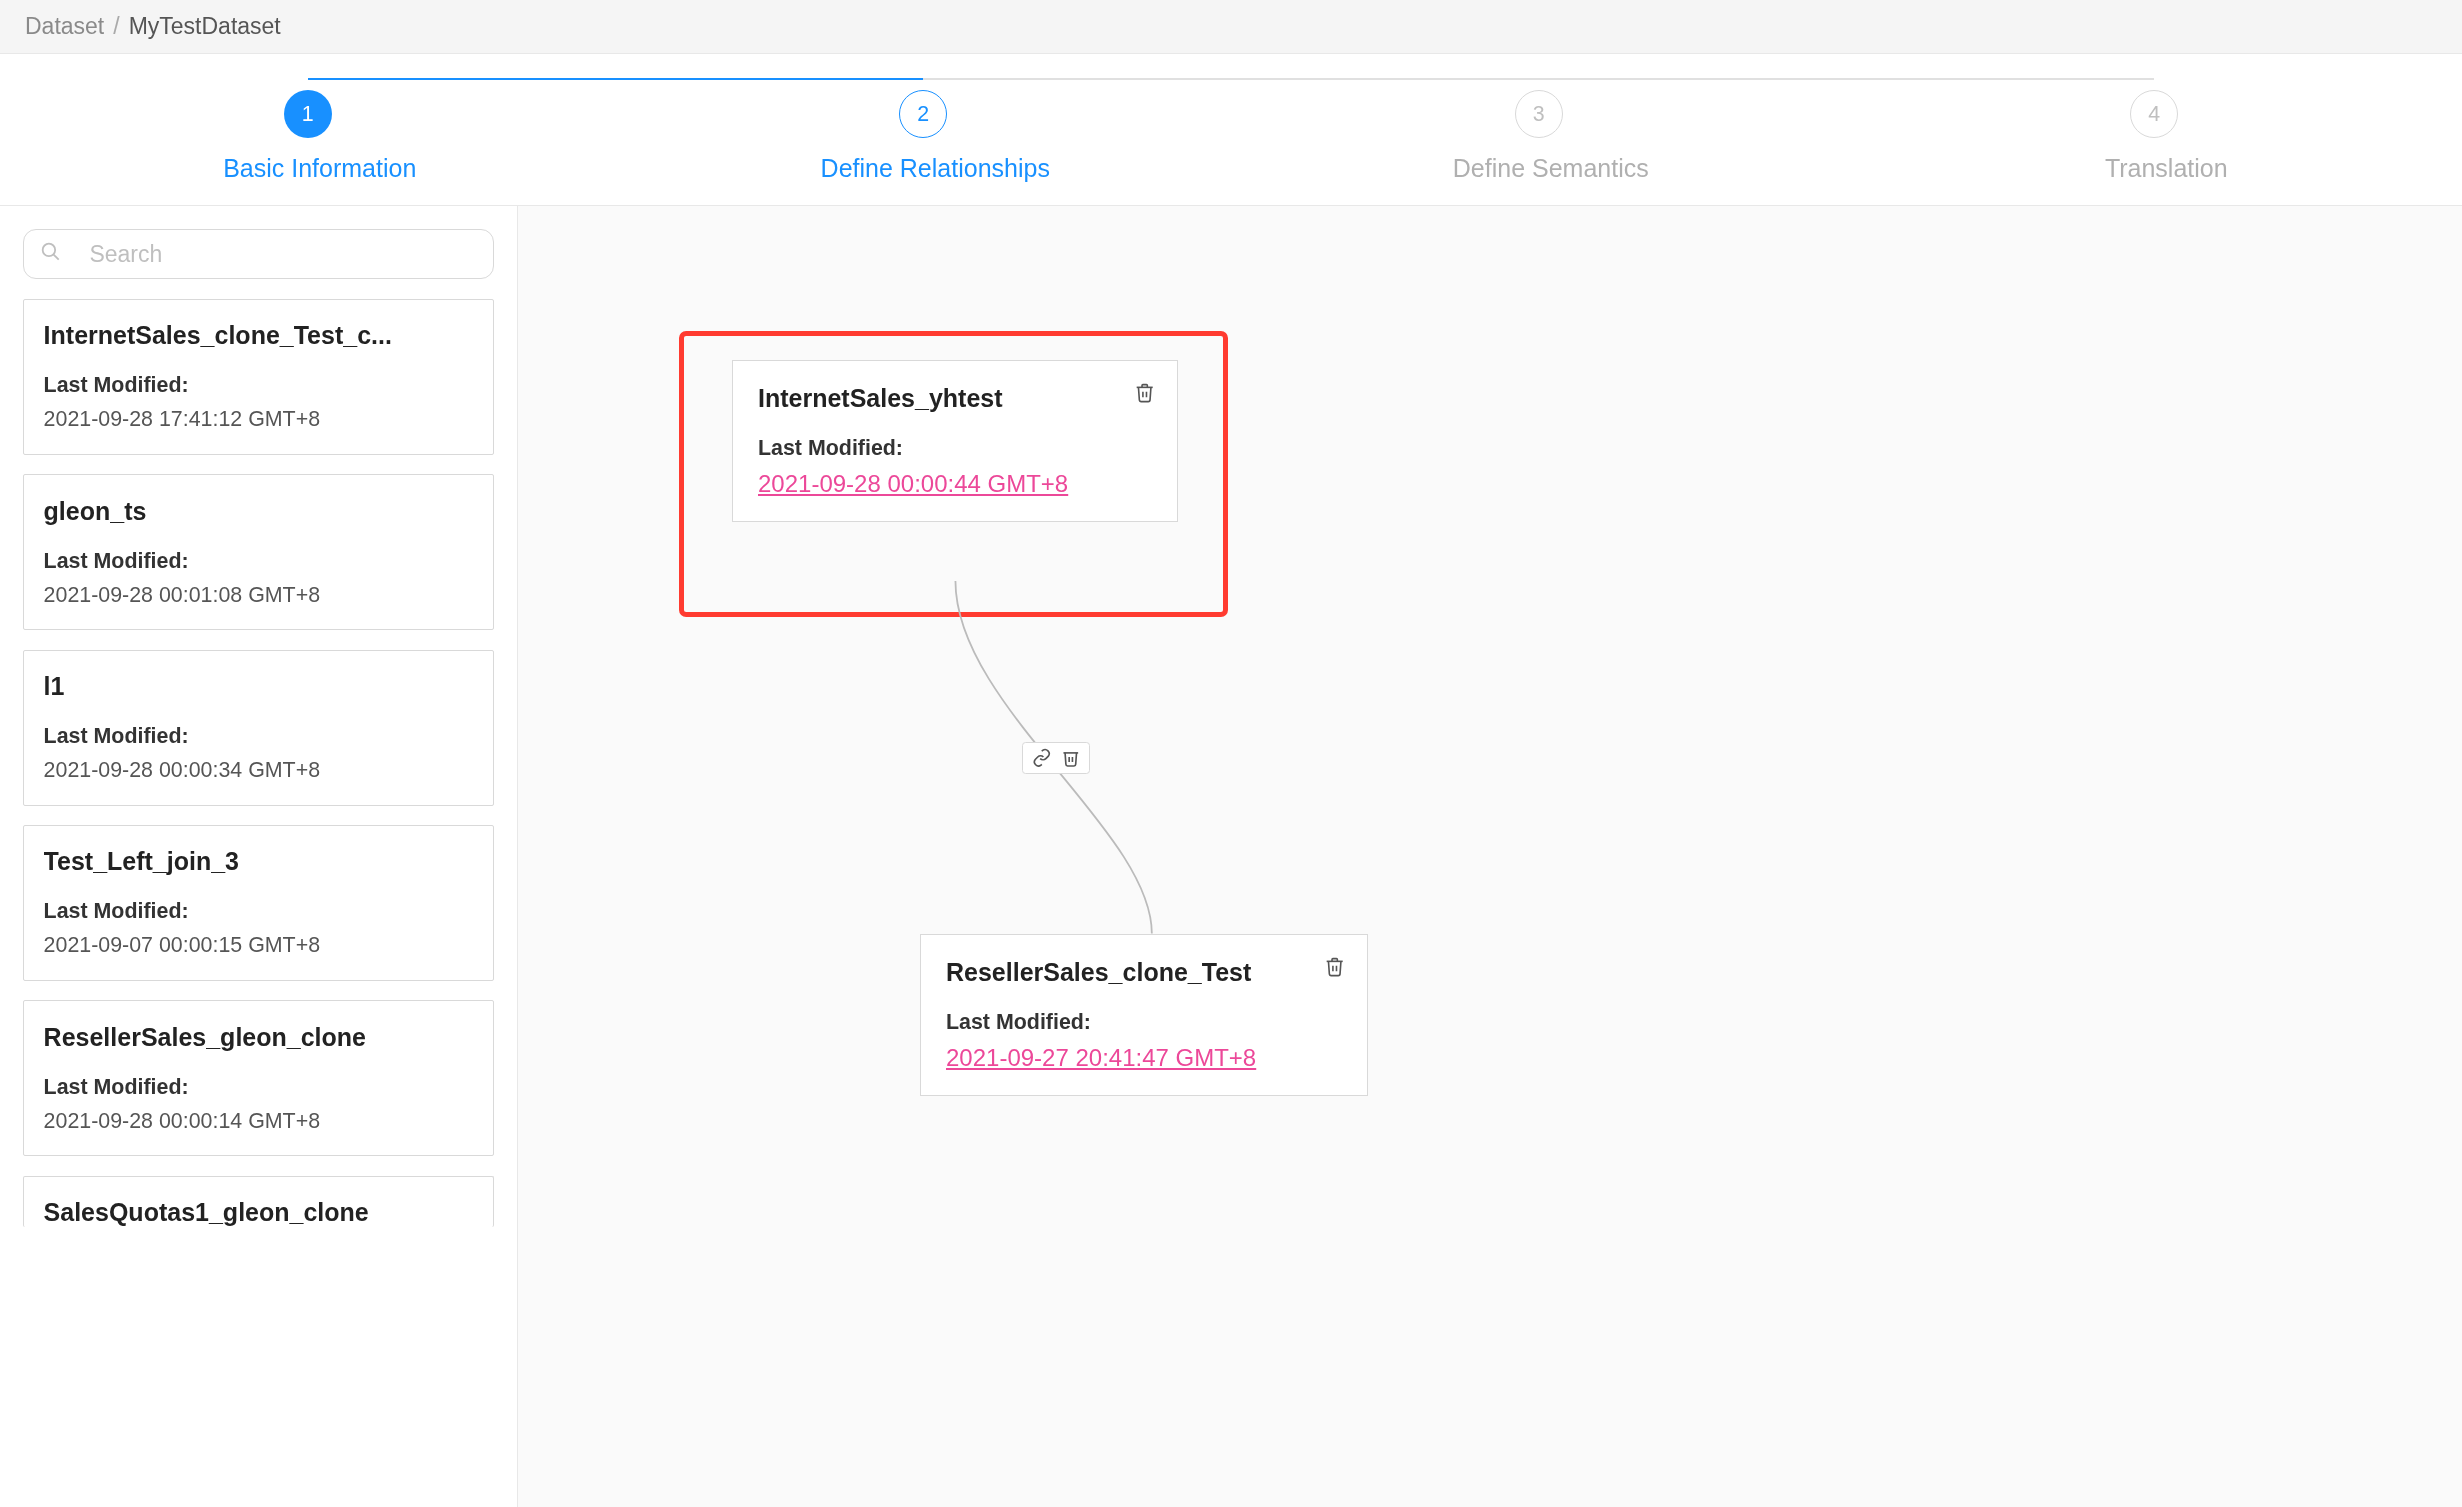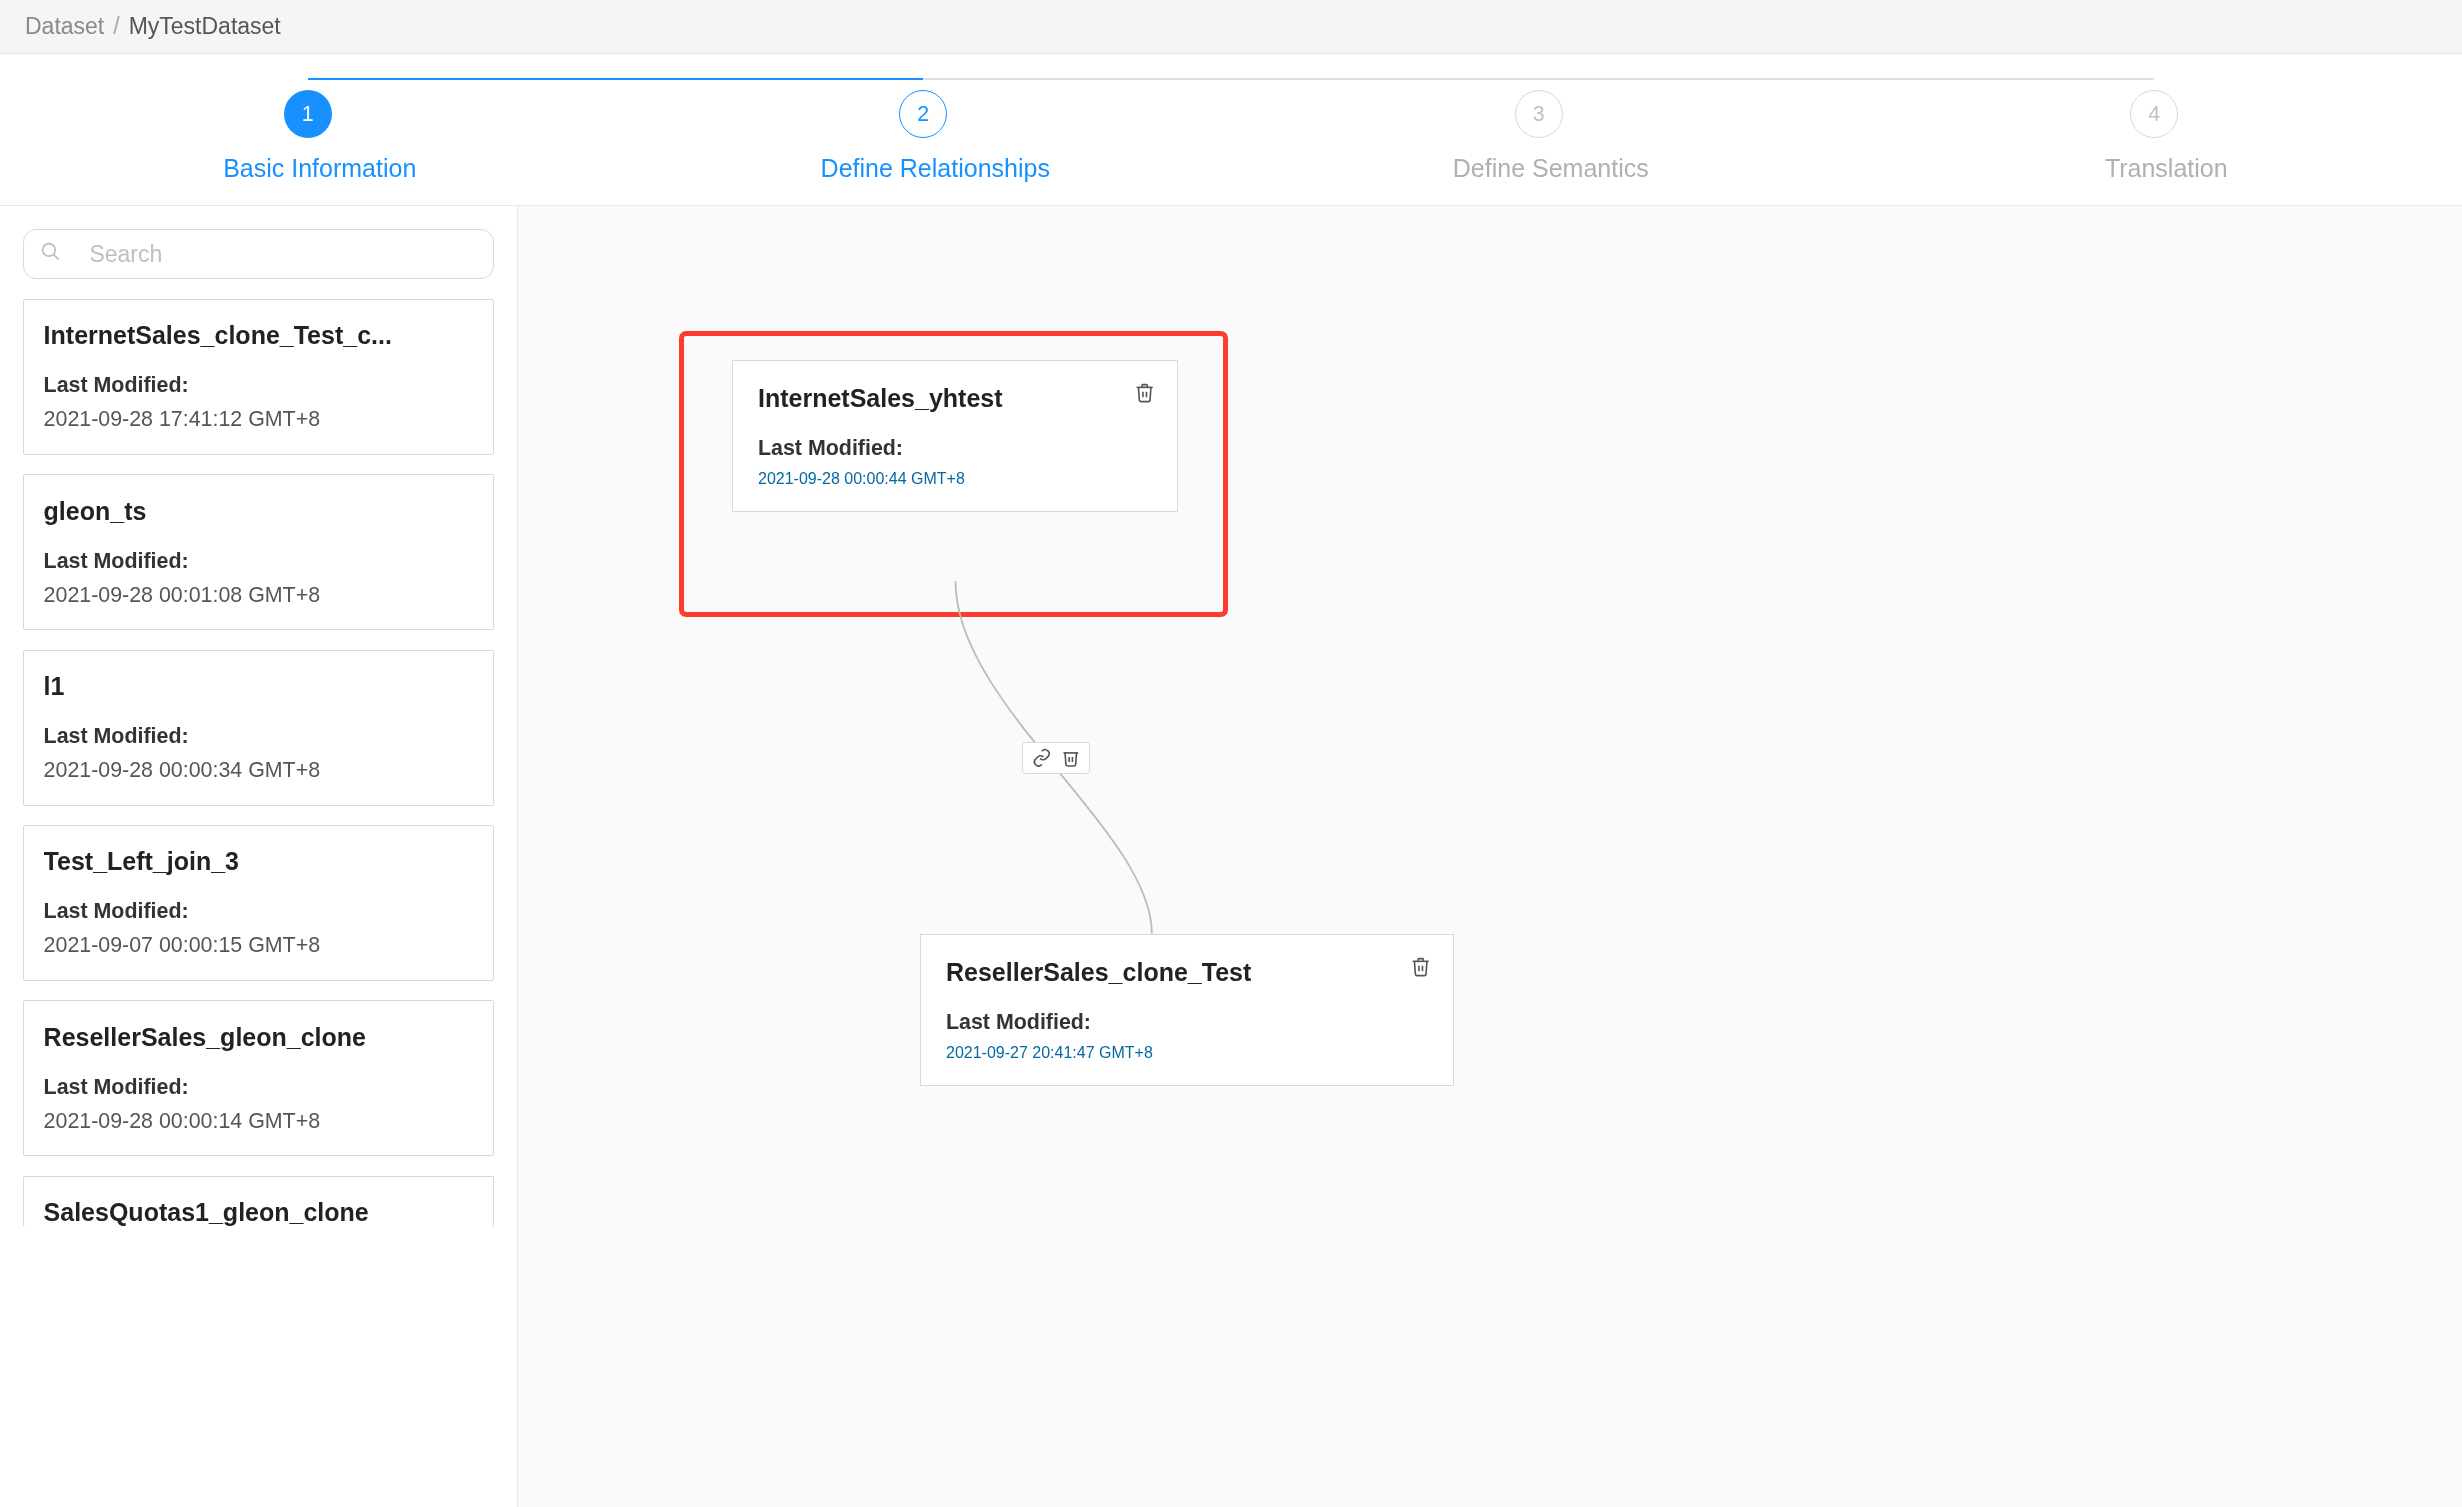--- a/index.html
+++ b/index.html
@@ -138,22 +138,23 @@
     font-weight: 600;
     color: #222;
     margin-bottom: 23px;
   }
   .node .meta-label {
     font-size: 21.4px;
     font-weight: 600;
     margin-bottom: 9px;
   }
   .node .meta-value {
-    font-size: 16px;
-    color: #0369a1;
+    font-size: 24px;
+    color: #ec4899;
+    text-decoration: underline;
   }
   .node .trash {
     position: absolute;
     top: 21.4px; right: 21.4px;
     color: #555;
   }
   .highlight-box {
     position: absolute;
     border: 5.4px solid #ff3b30;
     border-radius: 7.1px;
@@ -291,21 +292,21 @@
           <path d="M10 13a5 5 0 0 0 7 0l3-3a5 5 0 0 0-7-7l-1 1"></path>
           <path d="M14 11a5 5 0 0 0-7 0l-3 3a5 5 0 0 0 7 7l1-1"></path>
         </svg>
       <svg class="icon" style="width:19.6px;height:19.6px;" viewBox="0 0 24 24" fill="none" stroke="#555" stroke-width="2">
           <polyline points="3 6 5 6 21 6"></polyline>
           <path d="M19 6l-1 14a2 2 0 0 1-2 2H8a2 2 0 0 1-2-2L5 6"></path>
           <path d="M10 11v6M14 11v6"></path>
         </svg>
     </div>
 
-    <div class="node" style="left:402px; top:728px; width:534px;">
+    <div class="node" style="left:402px; top:728px; width:448px;">
       <div class="node-title">ResellerSales_clone_Test</div>
       <svg class="icon trash" viewBox="0 0 24 24" fill="none" stroke="#555" stroke-width="1.8">
           <polyline points="3 6 5 6 21 6"></polyline>
           <path d="M19 6l-1 14a2 2 0 0 1-2 2H8a2 2 0 0 1-2-2L5 6"></path>
           <path d="M10 11v6M14 11v6"></path>
           <path d="M9 6V4a1 1 0 0 1 1-1h4a1 1 0 0 1 1 1v2"></path>
         </svg>
       <div class="meta-label">Last Modified:</div>
       <div class="meta-value">2021-09-27 20:41:47 GMT+8</div>
     </div>

